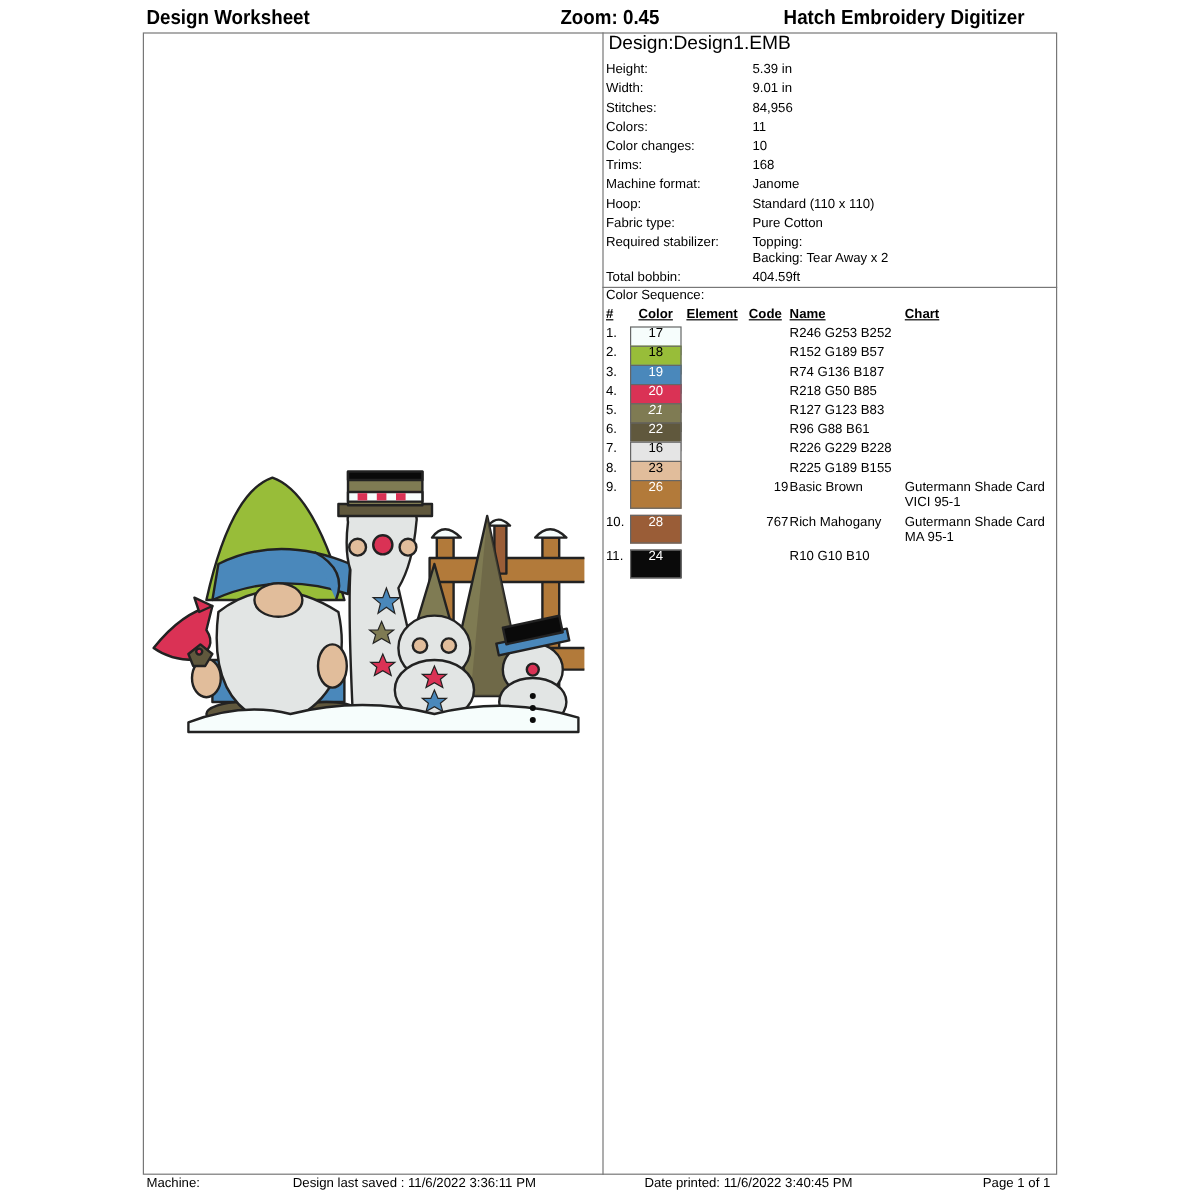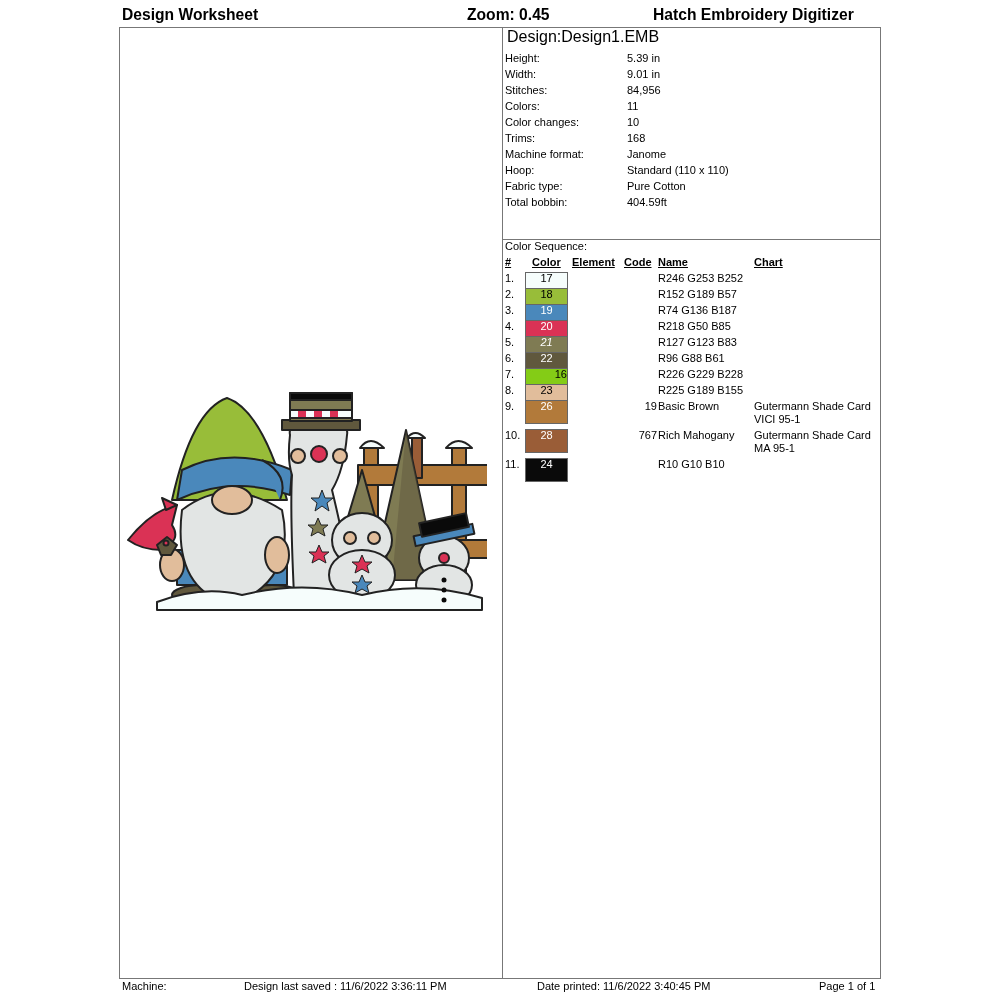--- a/index.html
+++ b/index.html
@@ -169,20 +169,27 @@
       <span class="v">Janome</span>
     </div>
   <div class="row">
       <span class="k">Hoop:</span>
       <span class="v">Standard (110 x 110)</span>
     </div>
   <div class="row">
       <span class="k">Fabric type:</span>
       <span class="v">Pure Cotton</span>
     </div>
+  <div class="row two">
+    <span class="k">Required stabilizer:</span>
+    <span class="v">
+        <div>Topping:</div>
+        <div>Backing: Tear Away x 2</div>
+      </span>
+  </div>
   <div class="row">
       <span class="k">Total bobbin:</span>
       <span class="v">404.59ft</span>
     </div>
 </div>
 
 <div class="seq-title">Color Sequence:</div>
 <div class="seq-head">
   <span style="left:0">#</span>
   <span style="left:27px">Color</span>
@@ -248,21 +255,21 @@
       <span class="sw" style="background: rgb(96, 88, 61); color: rgb(255, 255, 255);">22</span>
       <span class="code"></span>
       <span class="name">R96 G88 B61</span>
       <span class="chart">
         <div></div>
         <div></div>
       </span>
     </div>
     <div class="r">
       <span class="num">7.</span>
-      <span class="sw" style="background: #84cc16; color: rgb(0, 0, 0); text-align: right;">16</span>
+      <span class="sw" style="background: #e5e5e5; color: rgb(0, 0, 0);">16</span>
       <span class="code"></span>
       <span class="name">R226 G229 B228</span>
       <span class="chart">
         <div></div>
         <div></div>
       </span>
     </div>
     <div class="r">
       <span class="num">8.</span>
       <span class="sw" style="background: rgb(225, 189, 155); color: rgb(0, 0, 0);">23</span>

